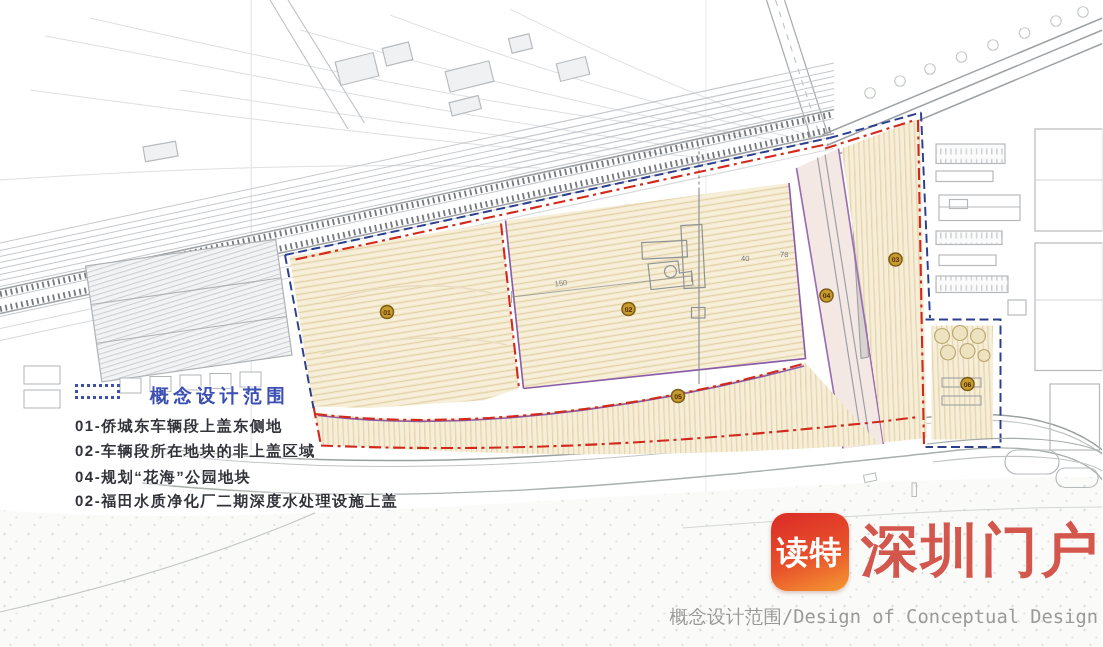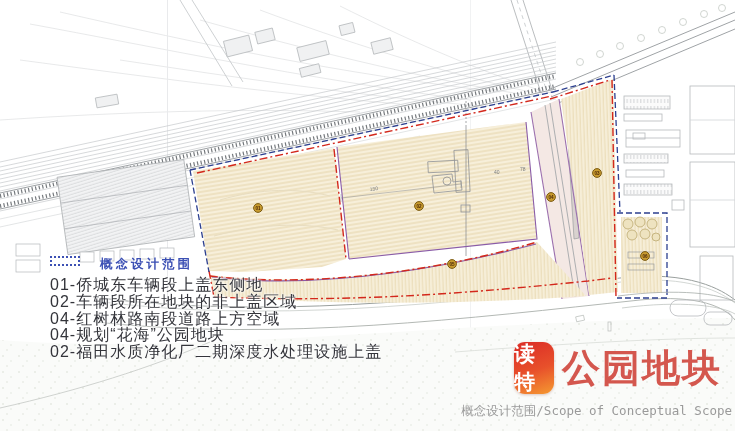--- a/index.html
+++ b/index.html
@@ -7,26 +7,26 @@
          font-family:"Liberation Sans",sans-serif;}
   #map-svg{position:absolute;left:0;top:0;}
 
   
   .legend{position:absolute;left:50px;top:256px;width:310px;}
   .legend-title-row{display:flex;align-items:flex-start;gap:20px;height:15px;}
   .legend-swatch{width:30px;height:10px;border:2px dotted #3c50b4;box-sizing:border-box;background:rgba(255,255,255,.25);}
   .legend-title{color:#3c50b4;font-size:12.5px;font-weight:bold;letter-spacing:3px;
         text-shadow:0 0 2px #fff,0 0 2px #fff;}
   .legend-items{margin-top:6px;}
-  .legend-item{font-size:16px;font-weight:normal;color:#33343a;height:16.8px;line-height:16.8px;
+  .legend-item{font-size:10px;font-weight:bold;color:#33343a;height:16.8px;line-height:16.8px;
         letter-spacing:1px;white-space:nowrap;text-shadow:0 0 2px #fff,0 0 2px #fff,0 0 3px #fff;}
 
   
   .wm{position:absolute;left:514px;top:342px;display:flex;align-items:center;gap:8px;}
-  .wm-icon{width:40px;height:52px;border-radius:11px;
+  .wm-icon{width:52px;height:52px;border-radius:11px;
       background:linear-gradient(160deg,#dd3127 10%,#e8512b 55%,#f59a31 100%);
       display:flex;align-items:center;justify-content:center;
       box-shadow:0 1px 3px rgba(120,30,10,.25);}
   .wm-icon span{color:#fff;font-size:21px;font-weight:bold;letter-spacing:1px;}
   .wm-logo{font-size:38px;font-weight:bold;color:rgba(206,64,53,.88);letter-spacing:2px;
       line-height:52px;white-space:nowrap;}
 
   
   .caption{position:absolute;right:3px;top:403px;font-family:"DejaVu Sans Mono",monospace;
       font-size:12.5px;color:#9a9a9a;letter-spacing:0px;white-space:nowrap;}
@@ -302,28 +302,27 @@
 </svg>
 
 <div class="legend">
   <div class="legend-title-row">
     <span class="legend-swatch"></span>
     <span class="legend-title">概念设计范围</span>
   </div>
   <div class="legend-items">
     <div class="legend-item">01-侨城东车辆段上盖东侧地</div>
     <div class="legend-item">02-车辆段所在地块的非上盖区域</div>
-    <div class="legend-item">04-红树林路南段道路上方空域</div>
     <div class="legend-item">04-规划“花海”公园地块</div>
     <div class="legend-item">02-福田水质净化厂二期深度水处理设施上盖</div>
   </div>
 </div>
 
 <div class="wm">
   <div class="wm-icon">
     <span>读特</span>
   </div>
-  <div class="wm-logo">公园地块</div>
+  <div class="wm-logo">深圳门户</div>
 </div>
 
-<div class="caption">概念设计范围/Scope of Conceptual Scope</div>
+<div class="caption">概念设计范围/Design of Conceptual Design</div>
 
 </div>
 
 </body></html>

